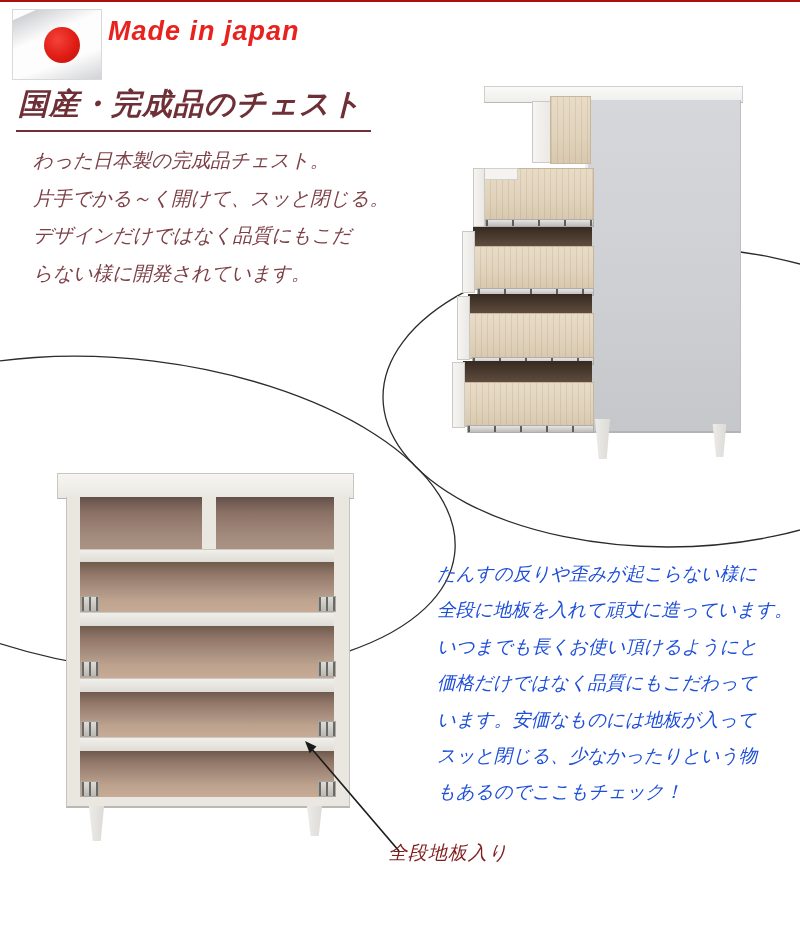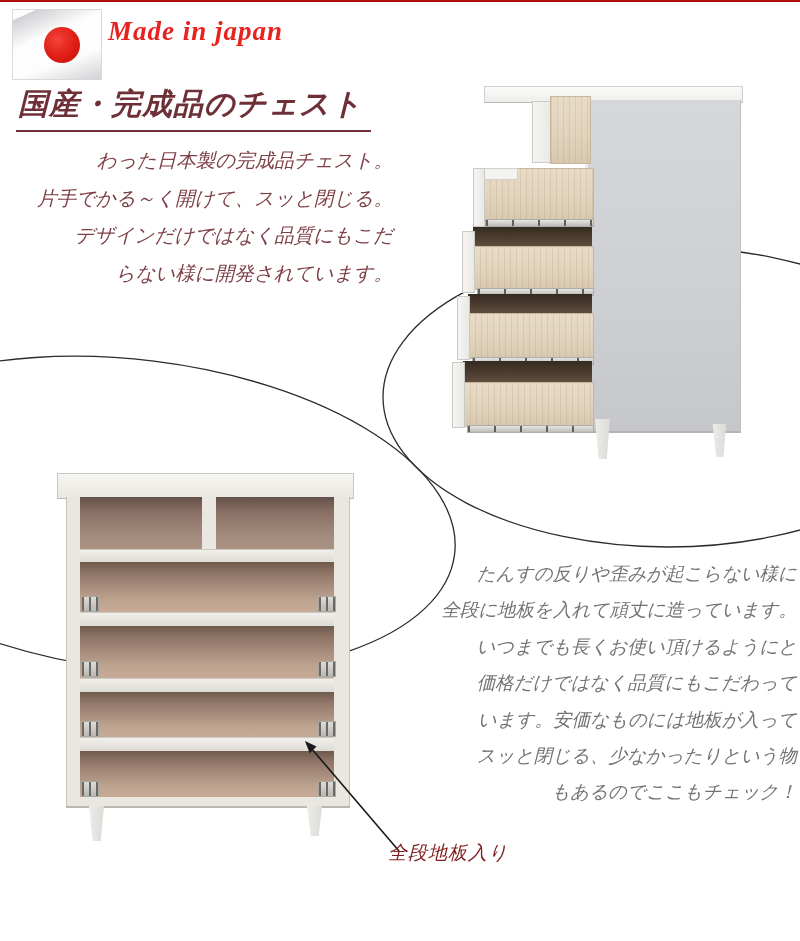--- a/index.html
+++ b/index.html
@@ -1,38 +1,38 @@
 <!DOCTYPE html>
 <html><head>
 <meta charset="utf-8">
 <style>
   html,body{margin:0;padding:0;background:#fff;}
   .canvas{position:relative;width:800px;height:941px;background:#ffffff;overflow:hidden;
-          font-family:Liberation Serif, serif;text-align:right;}
+          font-family:Liberation Sans, sans-serif;}
   .abs{position:absolute;}
 
   
   .top-line{left:0;top:0;width:800px;height:2px;background:#ad0f0f;z-index:5;}
   .flag{left:12px;top:9px;width:88px;height:69px;background:#fdfdfd;border:1px solid #d9d9d9;
         overflow:hidden;z-index:3;}
   .flag-wave1{left:-30px;top:-8px;width:150px;height:40px;transform:rotate(-24deg);
         background:linear-gradient(180deg,rgba(170,172,178,.55),rgba(255,255,255,0) 70%);}
   .flag-wave2{left:-20px;top:38px;width:160px;height:42px;transform:rotate(-20deg);
         background:linear-gradient(0deg,rgba(160,162,170,.5),rgba(255,255,255,0) 75%);}
   .flag-disc{left:31px;top:17px;width:36px;height:36px;border-radius:50%;
         background:radial-gradient(circle at 38% 35%,#f4423a,#df1d14 55%,#bf1209);}
   .mij{left:108px;top:16px;font-size:27px;font-weight:bold;font-style:italic;color:#e8231f;
         letter-spacing:1px;z-index:3;}
   .title{left:16px;top:84px;font-size:30px;font-weight:600;font-style:italic;color:#6e2f37;
         letter-spacing:1px;border-bottom:2px solid #6e2f37;padding:0 8px 5px 2px;z-index:3;}
 
   
   .para{z-index:3;font-style:italic;}
   .intro{left:33px;top:142px;width:360px;font-size:19.5px;line-height:37.5px;color:#7d4046;}
-  .quality{left:437px;top:556px;width:360px;font-size:18.5px;line-height:36.4px;color:#737373;}
+  .quality{left:437px;top:556px;width:360px;font-size:18.5px;line-height:36.4px;color:#1d4ed8;}
   .caption{left:388px;top:840px;font-size:19px;font-style:italic;color:#7f1d1d;z-index:4;letter-spacing:1px;}
 
   
   .ellipse-layer{left:0;top:0;z-index:1;}
   .arrow-layer{left:0;top:0;z-index:4;}
 
   
   .figure{left:0;top:0;width:800px;height:941px;z-index:2;pointer-events:none;}
 
   

